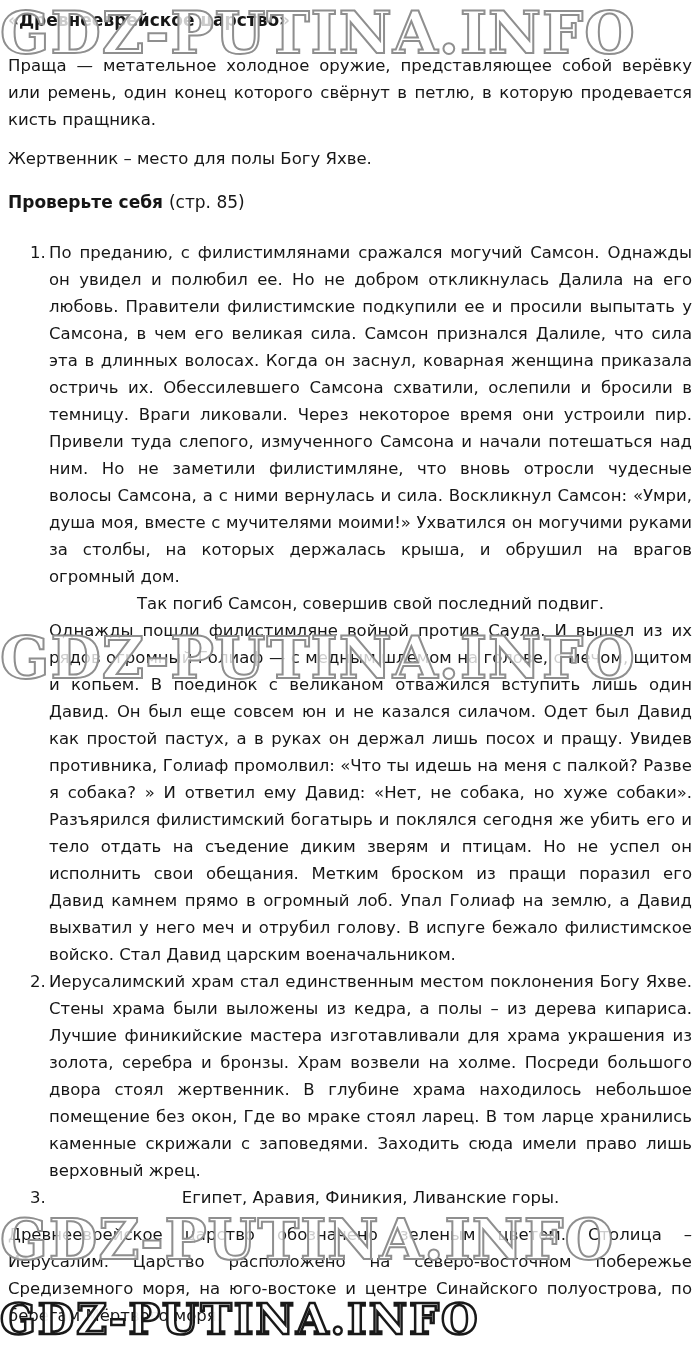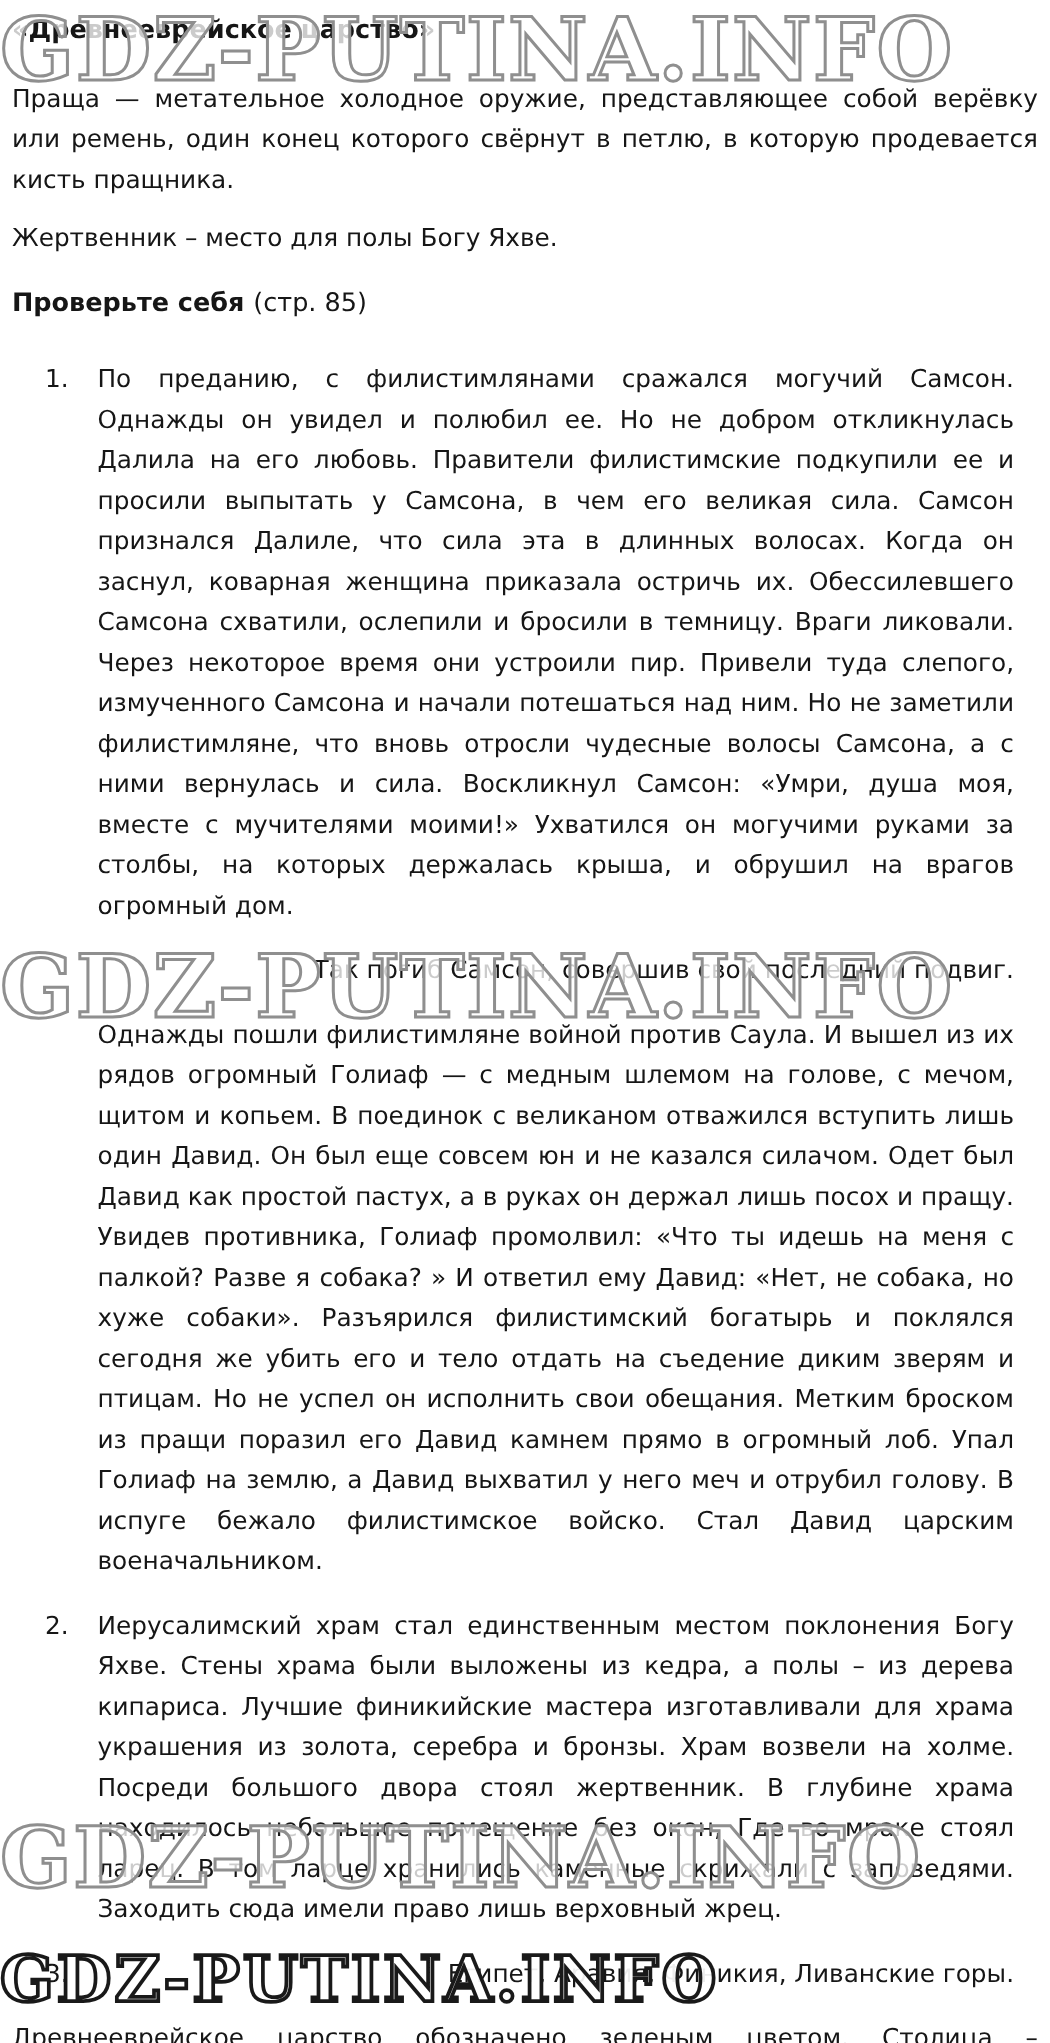--- a/index.html
+++ b/index.html
@@ -11,22 +11,22 @@
     position:relative;overflow:hidden;
   }
   .page{padding:7px 8px 0 8px;position:relative;z-index:1;}
   h1{font-size:17px;line-height:26px;margin:0 0 19px 0;font-weight:bold;}
   h2{font-size:17px;line-height:26px;margin:17px 0 20px 0;font-weight:bold;}
   h2 .ref{font-weight:normal;}
   p.body{margin:0 0 12px 0;text-align:justify;}
   ol.answers{list-style:none;margin:24px 0 10px 0;padding:0;counter-reset:num;}
   ol.answers>li{counter-increment:num;position:relative;padding-left:41px;margin:0;}
   ol.answers>li::before{content:counter(num) ".";position:absolute;left:22px;top:0;}
-  ol.answers p{margin:16px;text-align:justify;}
-  ol.answers p.noj{text-align:right;}
+  ol.answers p{margin:0;text-align:justify;}
+  ol.answers p.noj{text-align:center;}
   
   .wm{
     position:absolute;left:0;width:632px;white-space:nowrap;
     font-family:"DejaVu Serif","Liberation Serif",serif;font-weight:bold;
     color:rgba(255,255,255,0.78);
     -webkit-text-stroke:2px #8f8f8f;
     letter-spacing:1px;z-index:5;pointer-events:none;
   }
   .wm1{top:20px;font-size:58px;}
   .wm2{top:645px;font-size:58px;}

